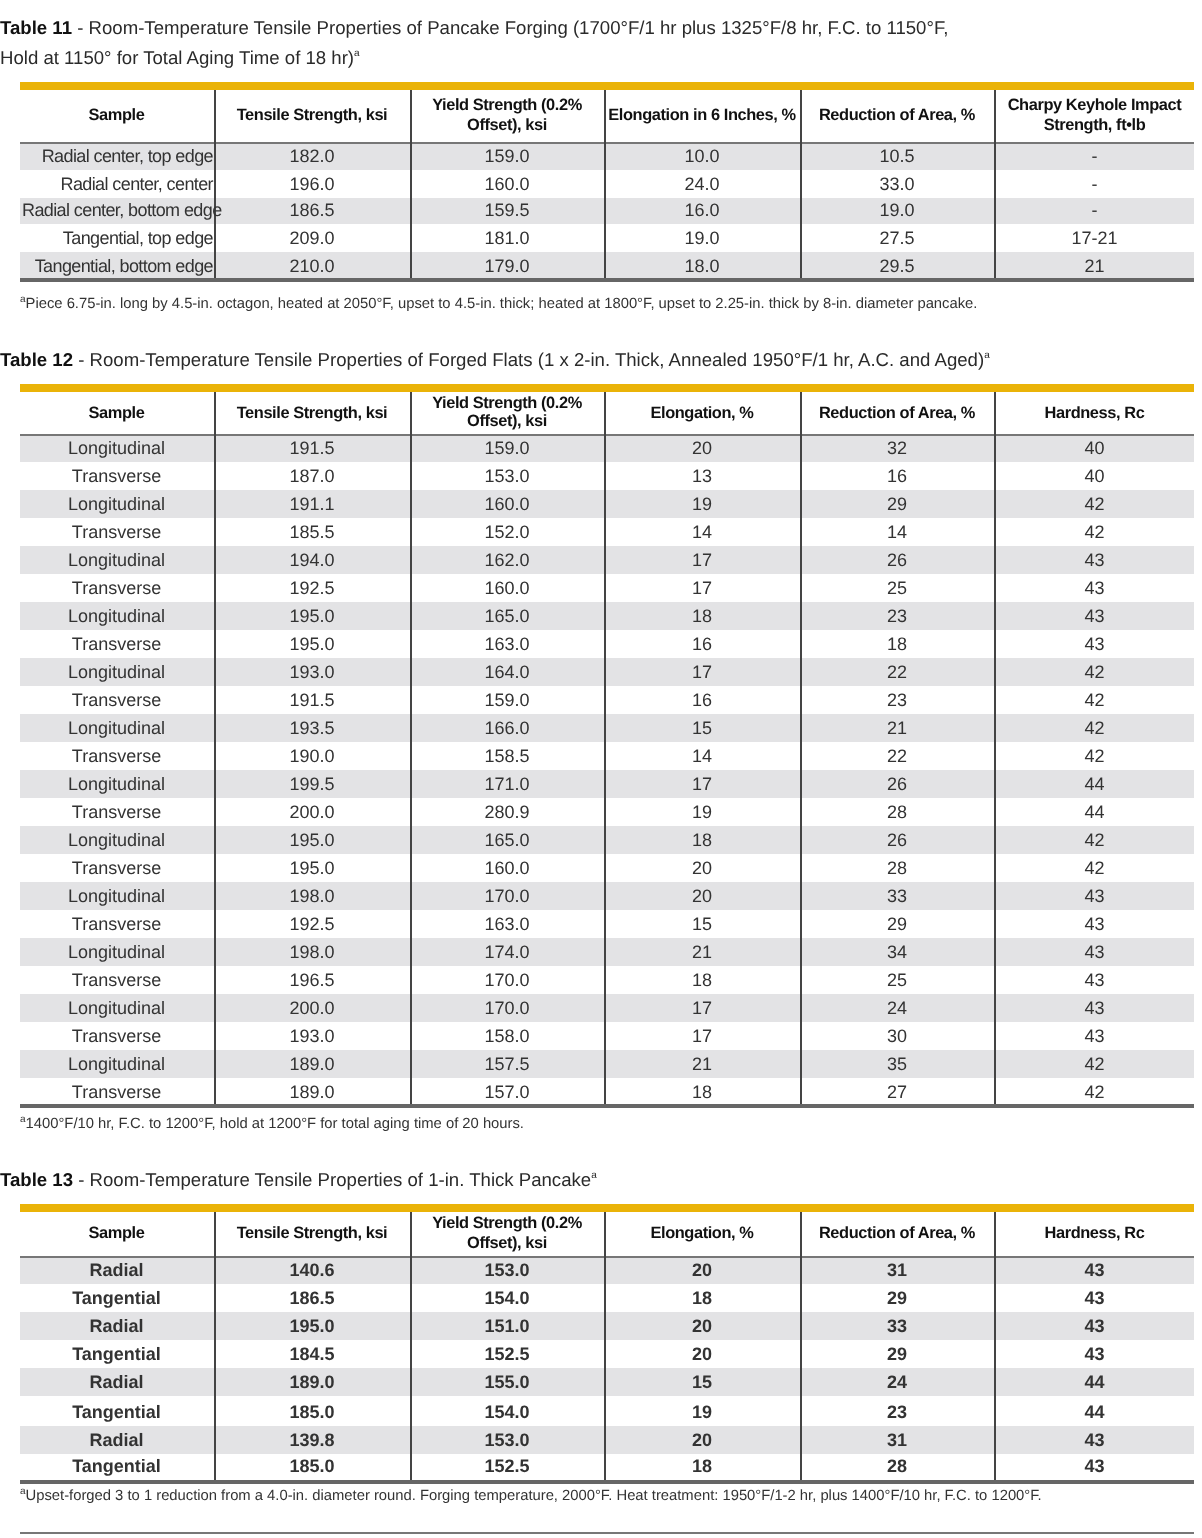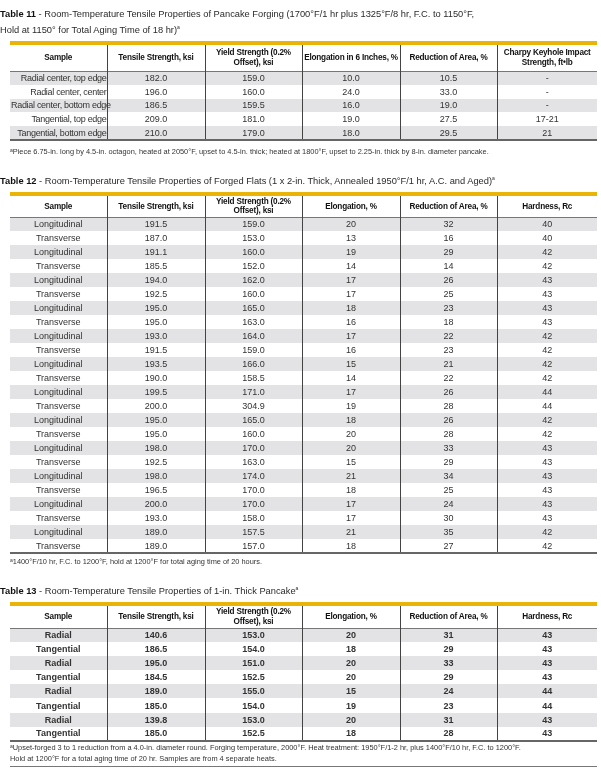--- a/index.html
+++ b/index.html
@@ -228,21 +228,21 @@
         <td>Longitudinal</td>
         <td>199.5</td>
         <td>171.0</td>
         <td>17</td>
         <td>26</td>
         <td>44</td>
       </tr>
       <tr>
         <td>Transverse</td>
         <td>200.0</td>
-        <td>304.9</td>
+        <td>280.9</td>
         <td>19</td>
         <td>28</td>
         <td>44</td>
       </tr>
       <tr>
         <td>Longitudinal</td>
         <td>195.0</td>
         <td>165.0</td>
         <td>18</td>
         <td>26</td>
@@ -410,15 +410,14 @@
         <td>185.0</td>
         <td>152.5</td>
         <td>18</td>
         <td>28</td>
         <td>43</td>
       </tr>
     </tbody>
 </table>
 <div class="note" style="top:742px;">
   <sup>a</sup><span>Upset-forged 3 to 1 reduction from a 4.0-in. diameter round. Forging temperature, 2000°F. Heat treatment:  1950°F/1-2 hr, plus 1400°F/10 hr, F.C. to 1200°F.</span><br>
-  <span>Hold at 1200°F for a total aging time of 20 hr. Samples are from 4 separate heats.</span>
 </div>
 <div class="rule" style="top:766px;"></div>
 
 </body></html>

